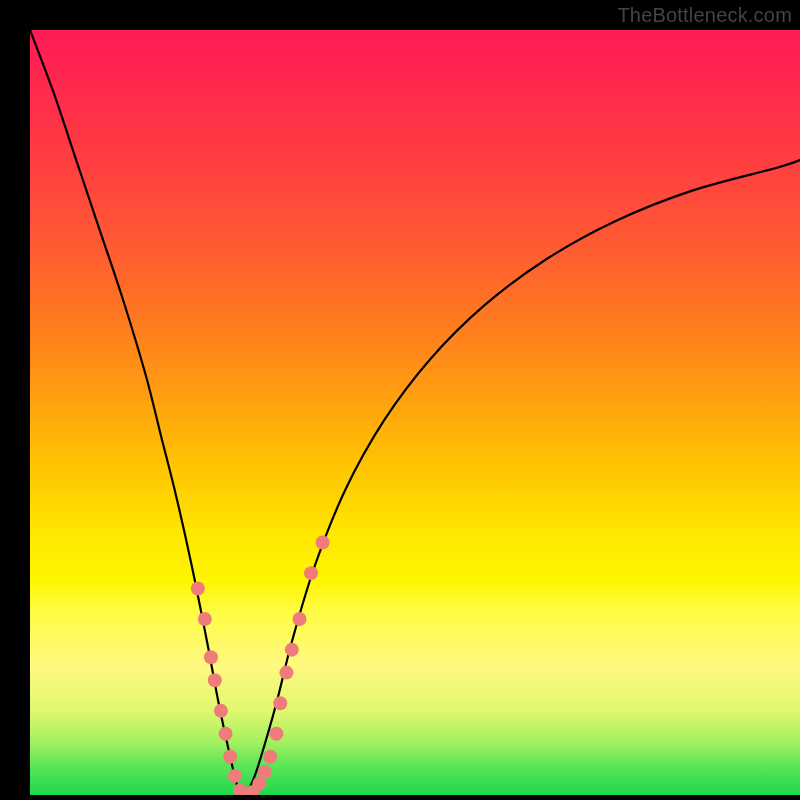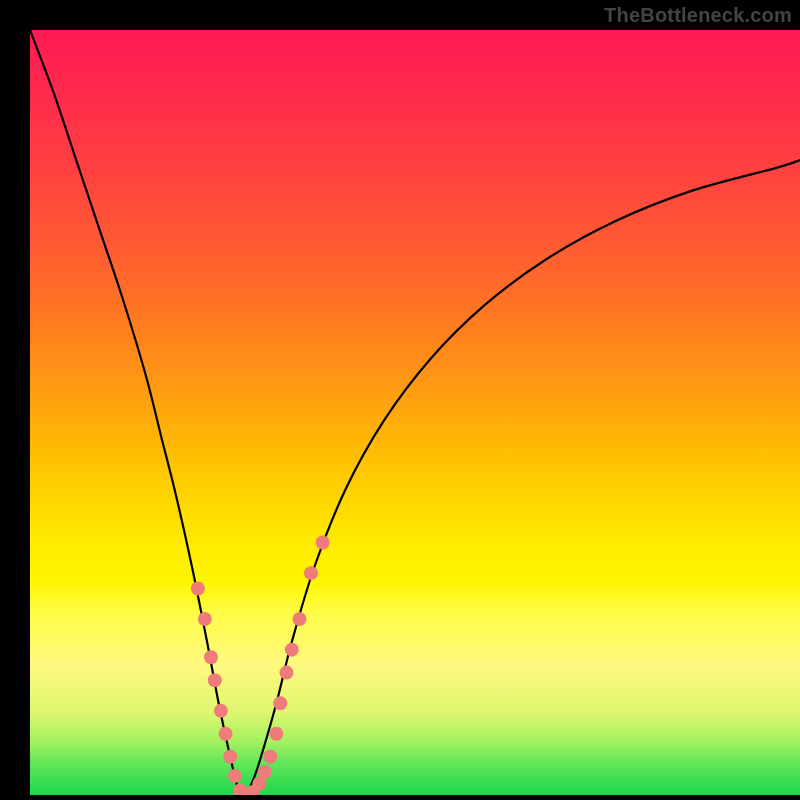--- a/index.html
+++ b/index.html
@@ -50,21 +50,21 @@
     width: 770px;
     height: 765px;
     display: block;
   }
   .watermark {
     position: absolute;
     top: 4px;
     right: 8px;
     color: #444;
     font-size: 20px;
-    font-weight: 700;
+    font-weight: 400;
     letter-spacing: 0.2px;
     user-select: none;
   }
 </style>
 </head>
 <body>
 
 <div class="stage">
 
   <div class="plot-area">

